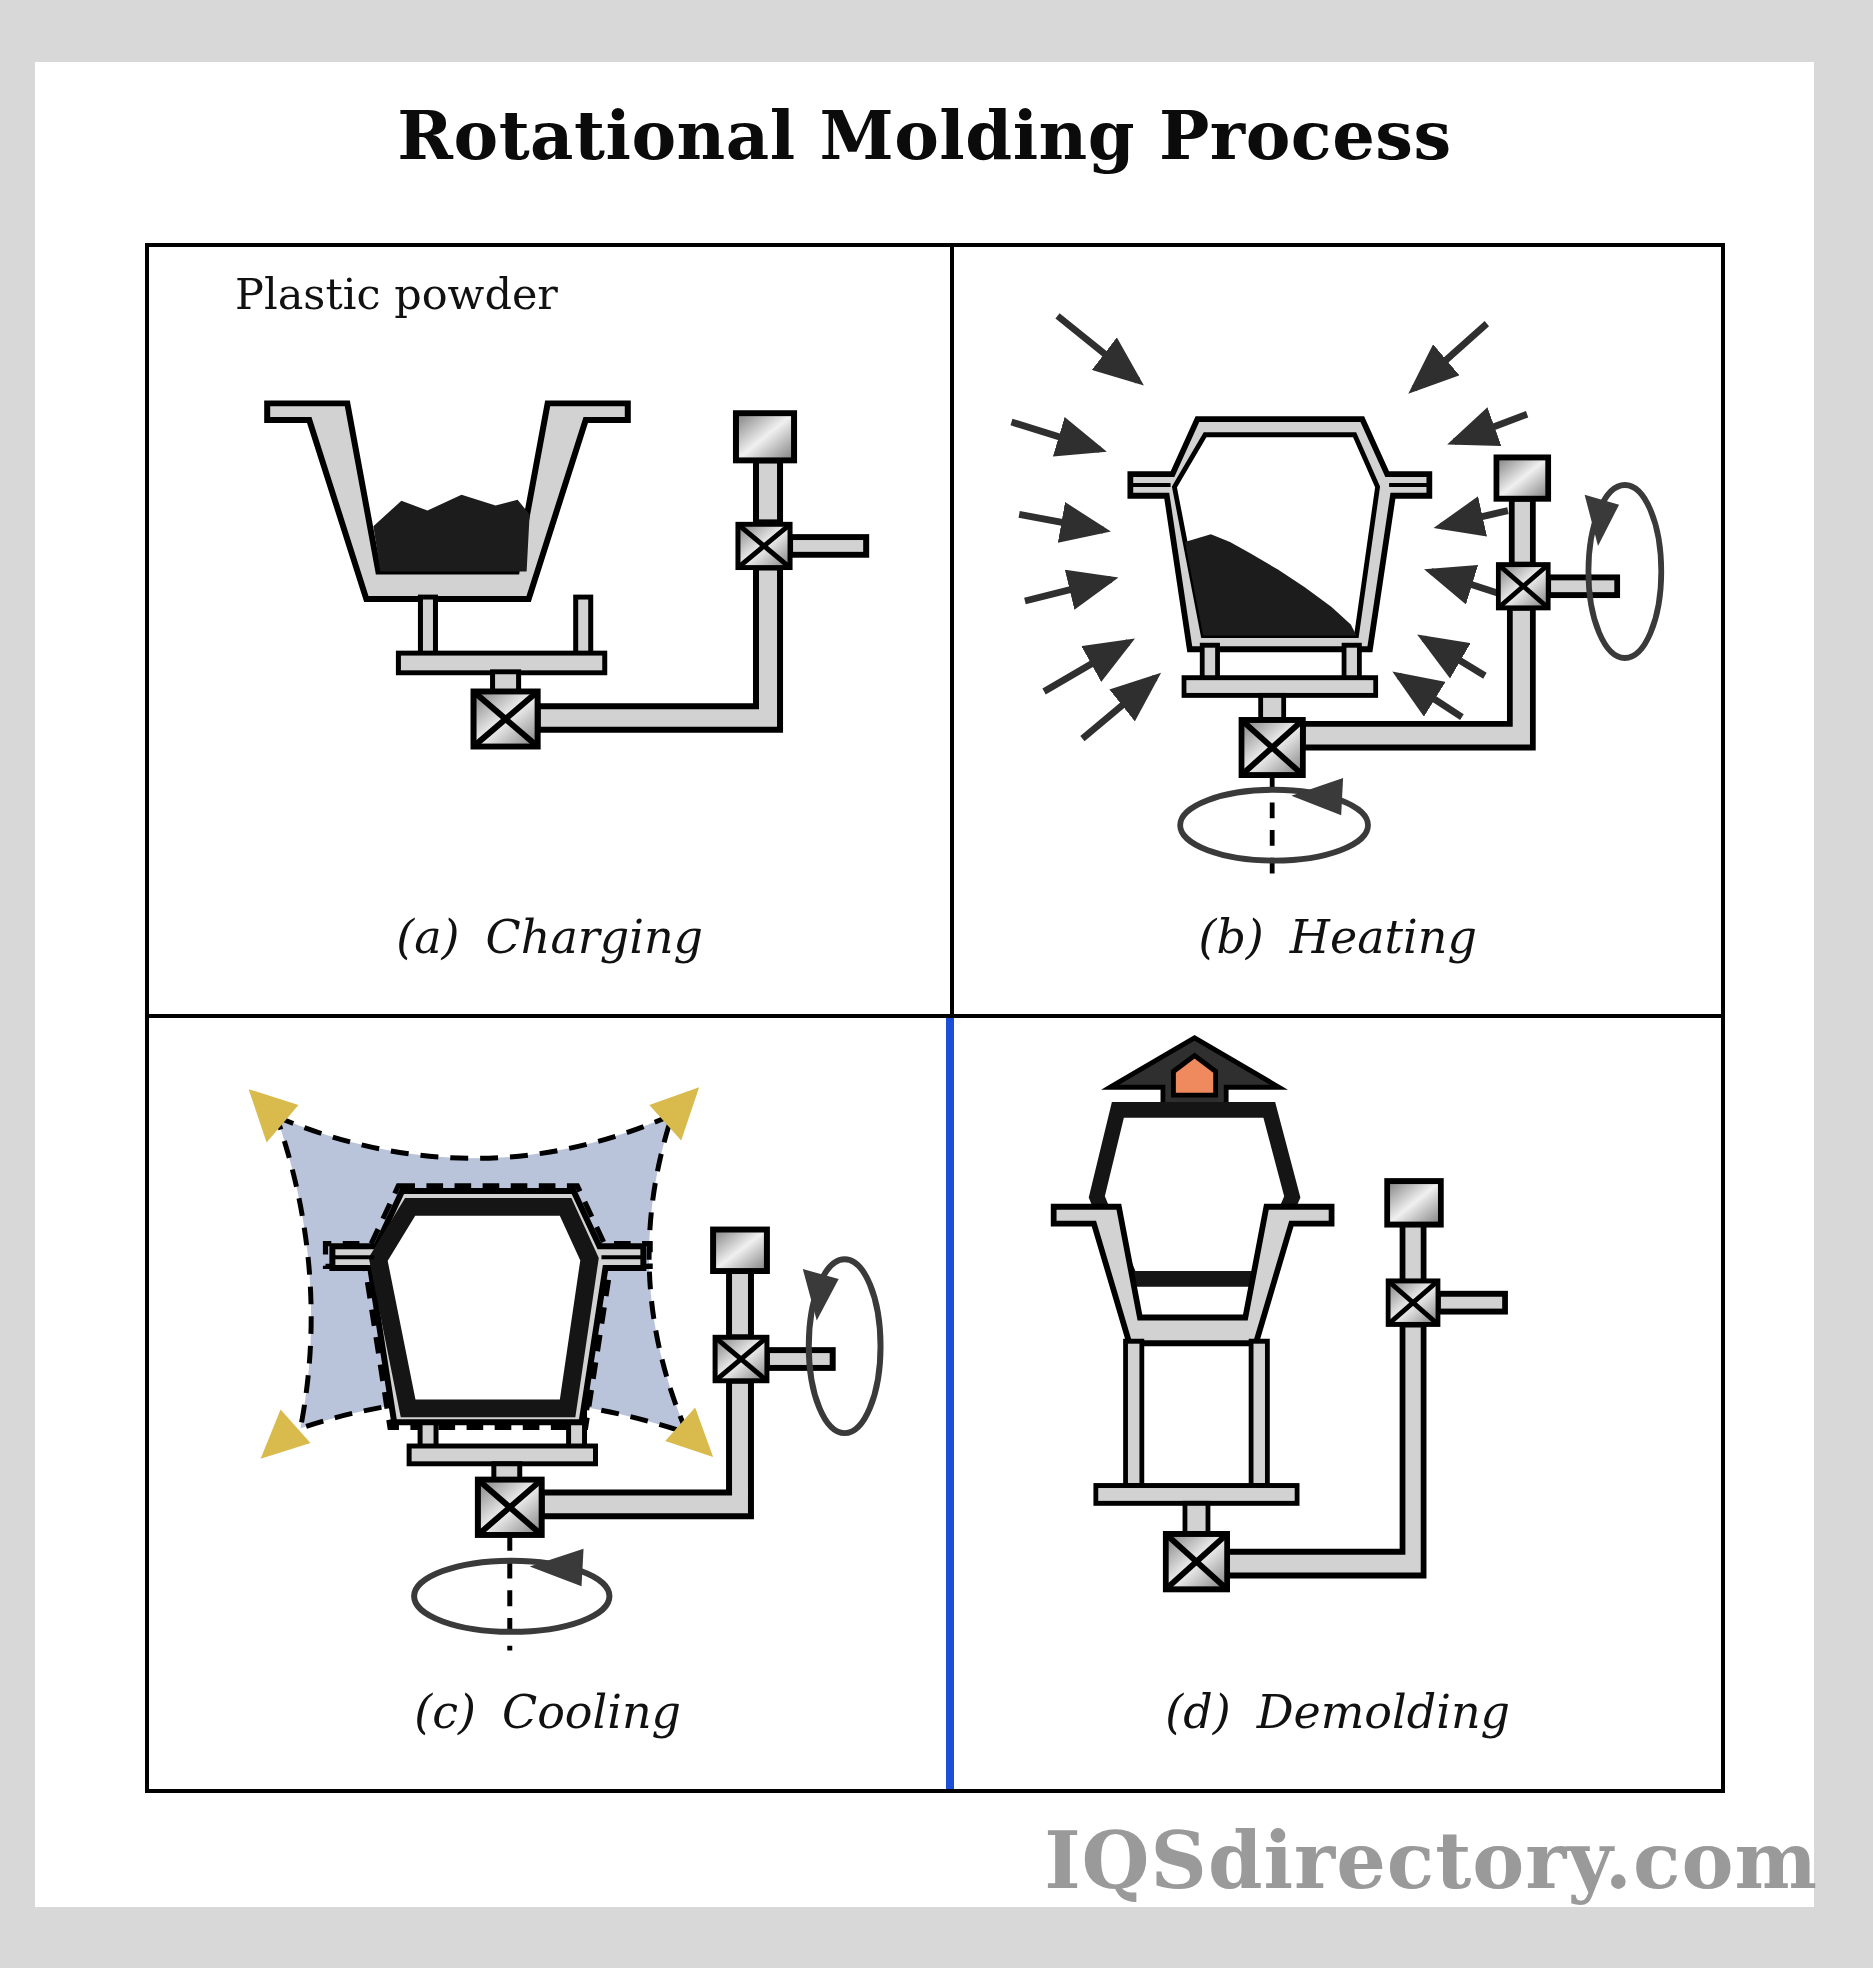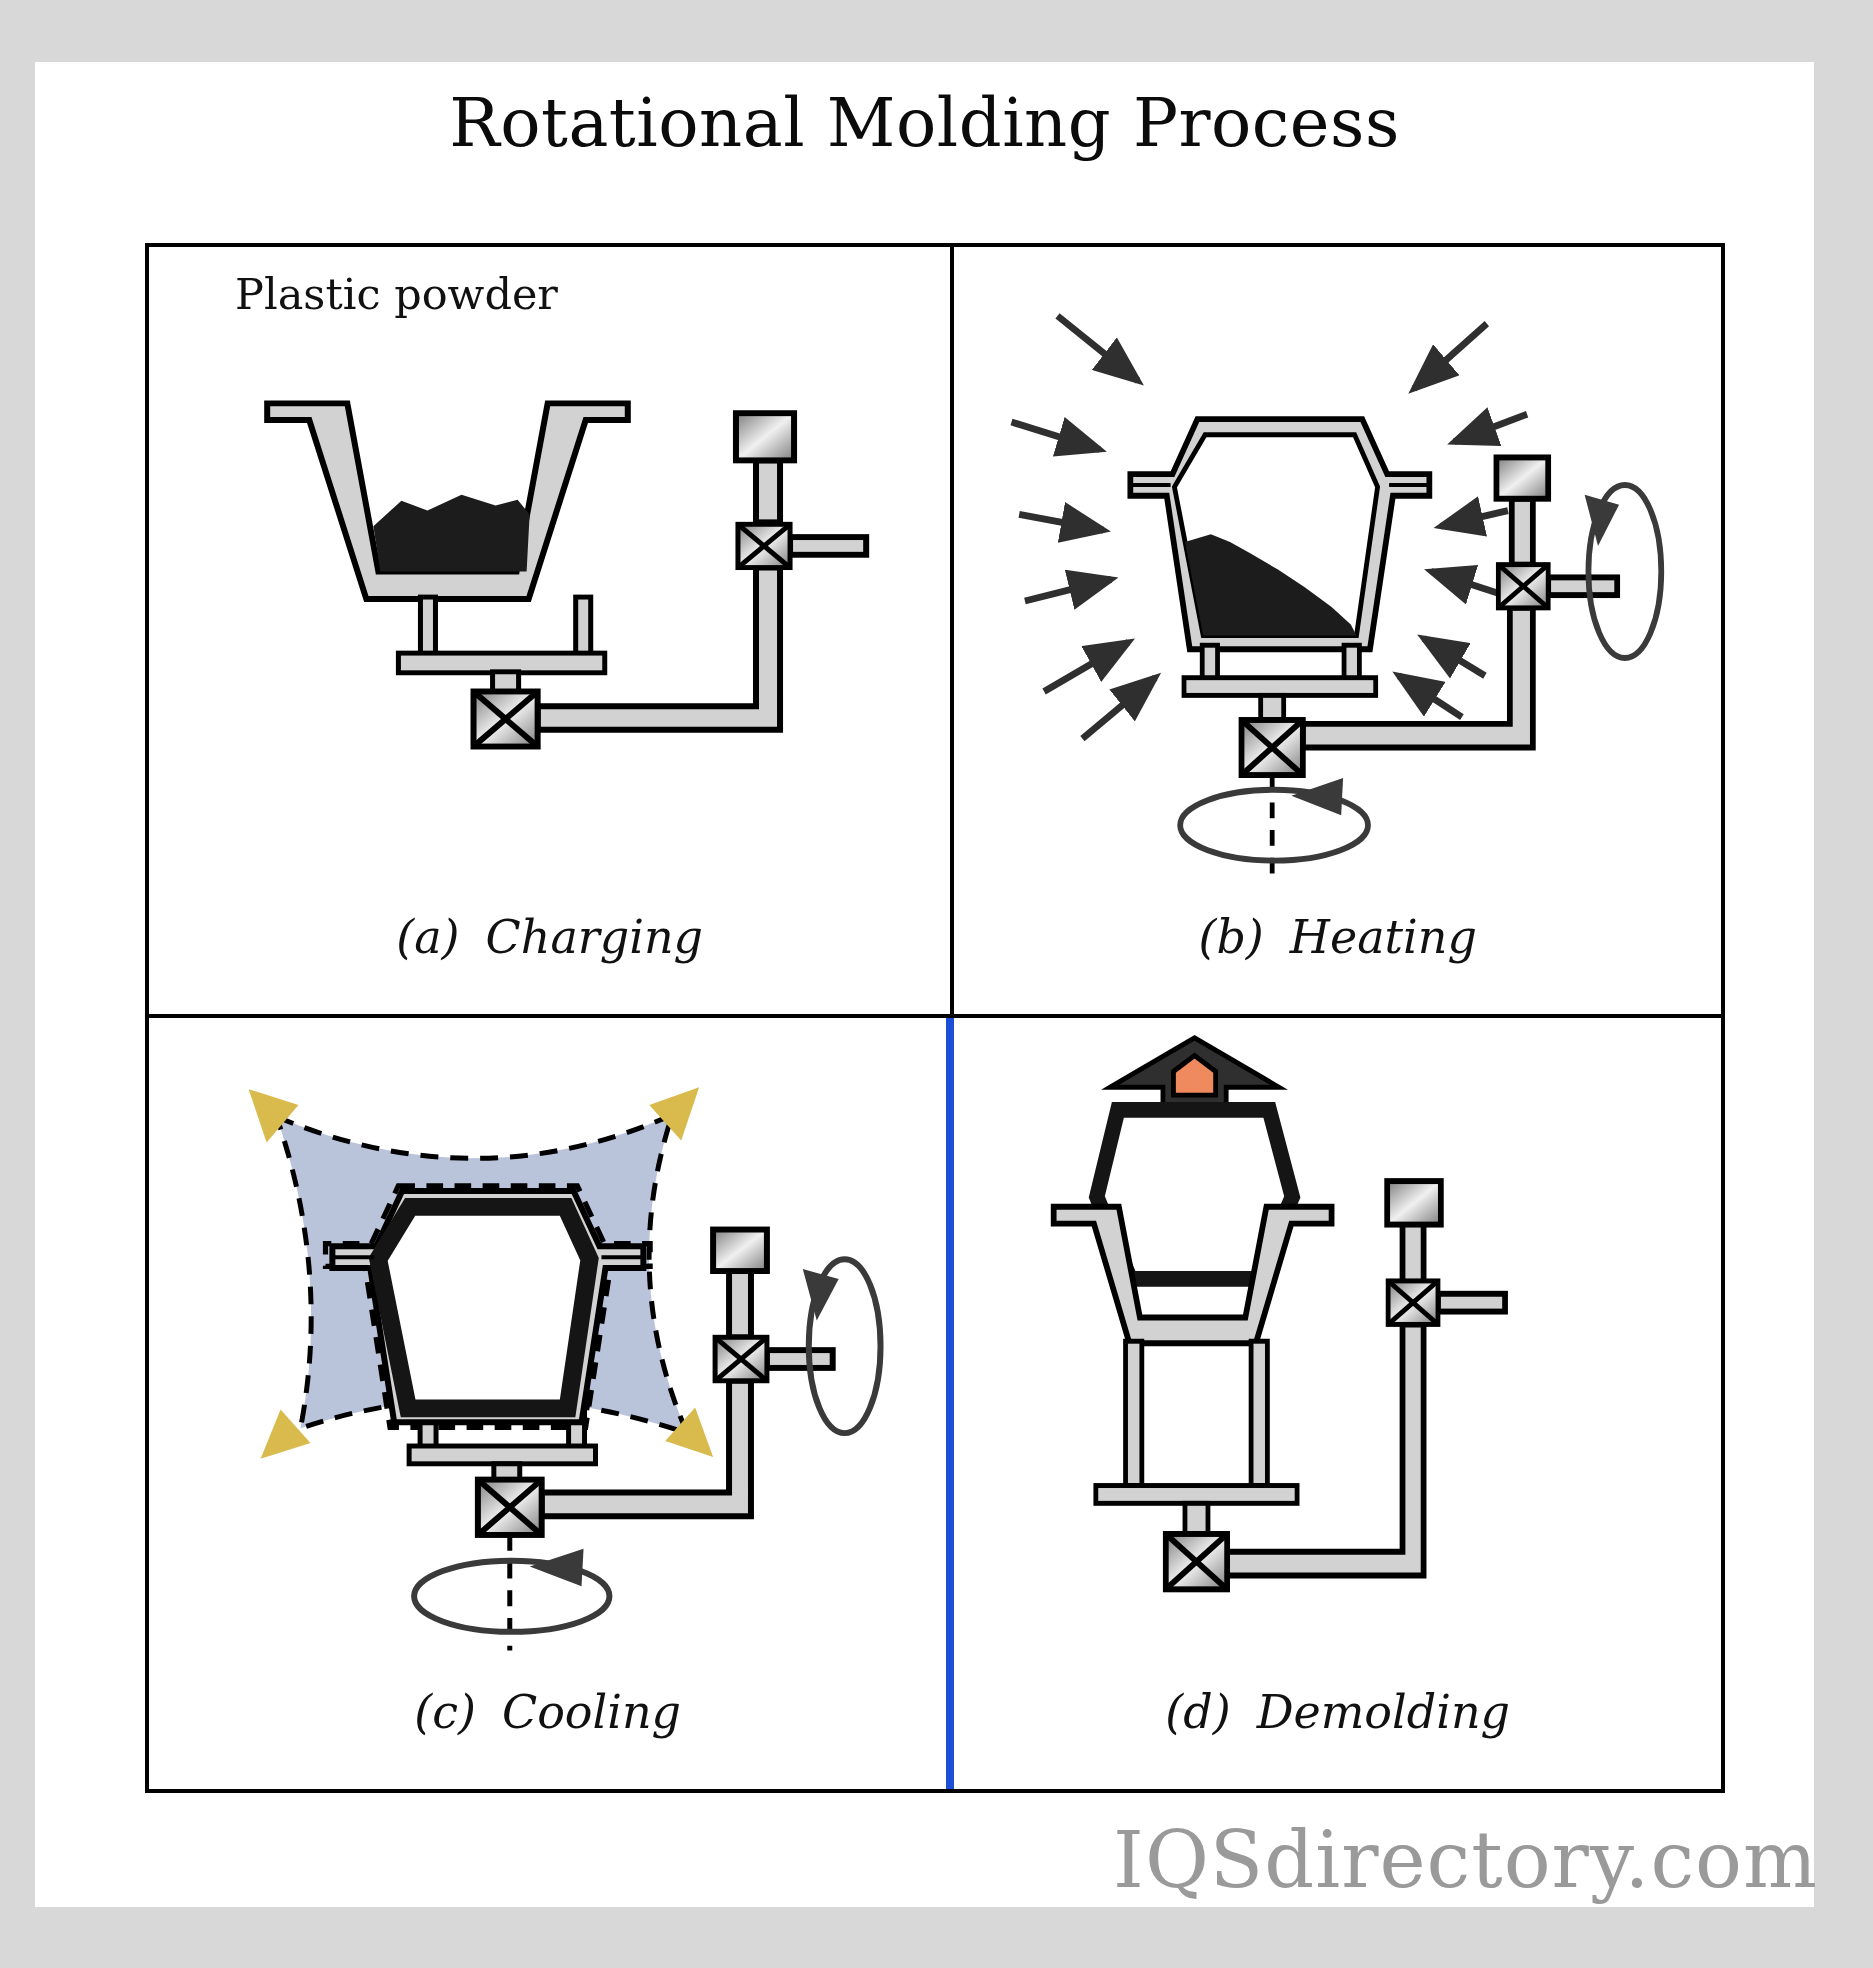--- a/index.html
+++ b/index.html
@@ -10,22 +10,22 @@
     font-family:"DejaVu Serif","Liberation Serif",serif;
     overflow:hidden;
   }
   .card{
     position:absolute;left:35px;top:62px;right:60px;bottom:61px;
     background:var(--card-bg,#ffffff);
   }
   .title{
     position:absolute;left:0;right:0;top:22px;
     text-align:center;
-    font-size:67px;font-weight:400;letter-spacing:0.5px;
-    color:#0b0b0b;margin:0;
+    font-size:67px;font-weight:700;letter-spacing:0.5px;
+    color:#0b0b0b;margin:12px;
   }
   .grid{
     position:absolute;left:110px;top:181px;width:1580px;height:1550px;
     border:4px solid #000;box-sizing:border-box;
     display:grid;
     grid-template-columns:813fr 774fr;
     grid-template-rows:1fr 1fr;
   }
   .panel{position:relative;box-sizing:border-box;}
   .panel.pa{border-right:4px solid #000;border-bottom:4px solid #000;padding-left:20px;}
@@ -36,21 +36,21 @@
     position:absolute;left:86px;top:22px;
     font-size:43px;color:#111;
   }
   .caption{
     position:absolute;left:0;right:0;top:86.5%;
     text-align:center;font-size:46px;color:#111;font-style:italic;
   }
   .cap-prefix{margin-right:26px;}
   .watermark{
     position:absolute;right:56px;top:1815px;
-    font-size:78px;font-weight:400;
+    font-size:78px;font-weight:700;
     color:var(--watermark-gray,#9a9a9a);
     letter-spacing:1px;
   }
   
   .shell{fill:var(--mold-gray,#d2d2d2);stroke:var(--line,#000);stroke-width:6;stroke-linejoin:miter;}
   .cavity{fill:#ffffff;stroke:var(--line,#000);stroke-width:5;}
   .powder{fill:var(--powder-black,#1c1c1c);stroke:none;}
   .gray{fill:var(--mold-gray,#d2d2d2);stroke:var(--line,#000);stroke-width:5;}
   .pipe{fill:var(--mold-gray,#d2d2d2);stroke:var(--line,#000);stroke-width:6;}
   .harrow{stroke:var(--arrow-dark,#2f2f2f);stroke-width:7;fill:none;}

